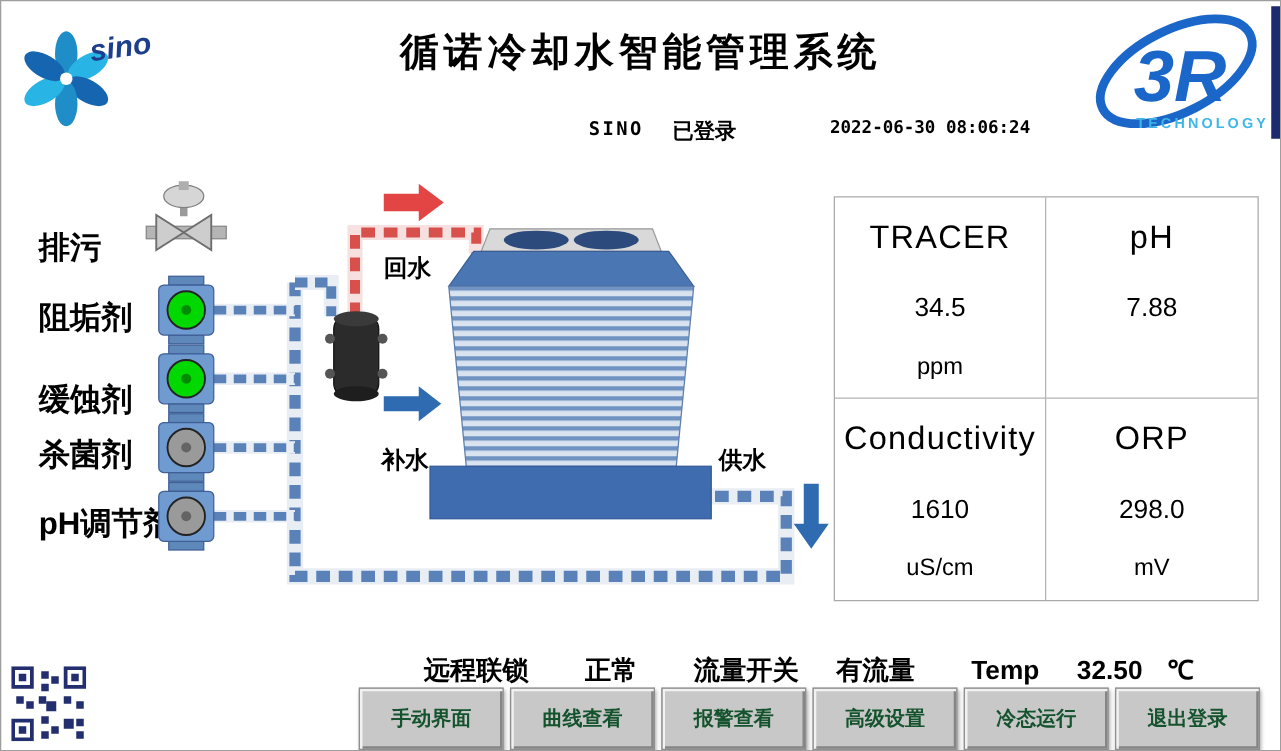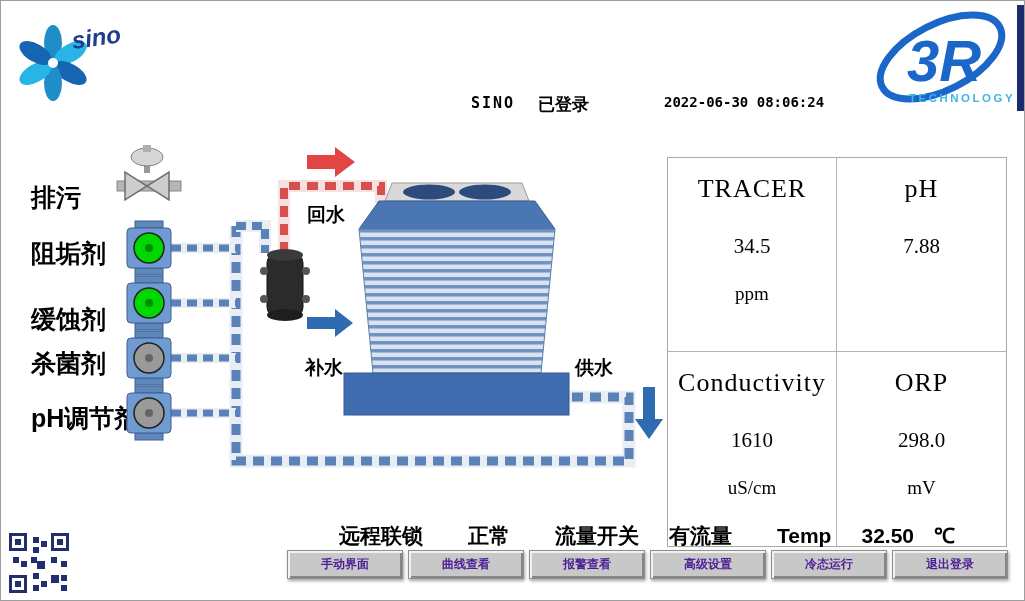--- a/index.html
+++ b/index.html
@@ -20,41 +20,41 @@
   .logo-sino{ position:absolute; left:10px; top:6px; }
   .logo-3r{ position:absolute; left:868px; top:2px; }
   .navy-strip{ position:absolute; right:0; top:4px; width:7px; height:106px; background:#1c2a6e; }
 
   .chem-lbl{ position:absolute; left:30px; font-size:25px; font-weight:700; white-space:nowrap; }
   .lbl-drain{ top:180px; } .lbl-p0{ top:236px; } .lbl-p1{ top:302px; }
   .lbl-p2{ top:346px; } .lbl-p3{ top:401px; }
 
   .diagram{ position:absolute; left:108px; top:140px; }
 
-  .metrics{ position:absolute; left:666px; top:156px; width:340px; height:390px;
+  .metrics{ position:absolute; left:666px; top:156px; width:340px; height:324px;
             border:1px solid #a9a9a9; display:grid;
-            grid-template-columns:1fr 1fr; grid-template-rows:1fr 1fr; background:#fff;font-family:Liberation Serif, serif; }
+            grid-template-columns:1fr 1fr; grid-template-rows:1fr 1fr; background:#fff; }
   .cell{ display:flex; flex-direction:column; align-items:center;
          border-right:1px solid #b4b4b4; border-bottom:1px solid #b4b4b4; }
   .cell:nth-child(2n){ border-right:none;text-align:right; }
   .cell:nth-child(n+3){ border-bottom:none; }
   .m-name{ font-size:26px; margin-top:16px; letter-spacing:1px; }
   .m-value{ font-size:21px; margin-top:30px; }
   .m-unit{ font-size:19px; margin-top:24px; }
 
   .status-bar{ position:absolute; left:338px; top:497px; display:flex; align-items:baseline;
                font-size:21px; font-weight:700; white-space:nowrap; }
   .status-bar .sp45{ margin-right:45px;margin-top:24px; } .status-bar .sp30{ margin-right:30px; }
   .status-bar .sp20{ margin-right:20px; }
 
   .btn-row{ position:absolute; left:286px; top:549px; display:flex; gap:5px; }
-  .hmi-btn{ width:116px; height:29px; display:flex; align-items:center; justify-content:center;
-            background:#c8c8c8; border:1px solid #8f8f8f; color:#4c1d95;
+  .hmi-btn{ width:116px; height:50px; display:flex; align-items:center; justify-content:center;
+            background:#c8c8c8; border:1px solid #8f8f8f; color:#14532d;
             box-shadow: inset 2px 2px 0 #f2f2f2, inset -2px -2px 0 #858585, 1px 2px 3px rgba(0,0,0,.35);
-            font-size:12px; font-weight:700; font-family:"Liberation Sans", sans-serif;
+            font-size:16px; font-weight:700; font-family:"Liberation Sans", sans-serif;
             cursor:pointer; white-space:nowrap; }
 
   .qr{ position:absolute; left:8px; top:532px; }
 </style>
 </head>
 <body>
 
 <div class="page">
 
   <svg class="logo-sino" width="130" height="100" viewBox="0 0 130 100">
@@ -63,20 +63,21 @@
       <ellipse transform="rotate(60) translate(0,-20)" rx="9" ry="18" fill="#28b4e4"></ellipse>
       <ellipse transform="rotate(120) translate(0,-20)" rx="9" ry="18" fill="#1565b0"></ellipse>
       <ellipse transform="rotate(180) translate(0,-20)" rx="9" ry="18" fill="#1e8dc8"></ellipse>
       <ellipse transform="rotate(240) translate(0,-20)" rx="9" ry="18" fill="#28b4e4"></ellipse>
       <ellipse transform="rotate(300) translate(0,-20)" rx="9" ry="18" fill="#1565b0"></ellipse>
       <circle r="5" fill="#ffffff"></circle>
     </g>
     <text x="62" y="42" transform="rotate(-8 62 42)" font-size="24" font-style="italic" font-weight="bold" fill="#1c3e8c">sino</text>
   </svg>
 
+  <div class="title">循诺冷却水智能管理系统</div>
 
   <span class="user">SINO</span>
   <span class="login-status">已登录</span>
   <span class="datetime">2022-06-30  08:06:24</span>
 
   <svg class="logo-3r" width="150" height="112" viewBox="0 0 150 112">
     <ellipse cx="72" cy="54" rx="66" ry="33" transform="rotate(-27 72 54)" fill="none" stroke="#1b66c9" stroke-width="7"></ellipse>
     <text x="38" y="78" font-size="58" font-style="italic" font-weight="bold" fill="#1b66c9">3R</text>
     <text x="40" y="99" font-size="11.5" font-weight="bold" fill="#3fb6e8" letter-spacing="2.5">TECHNOLOGY</text>
   </svg>

